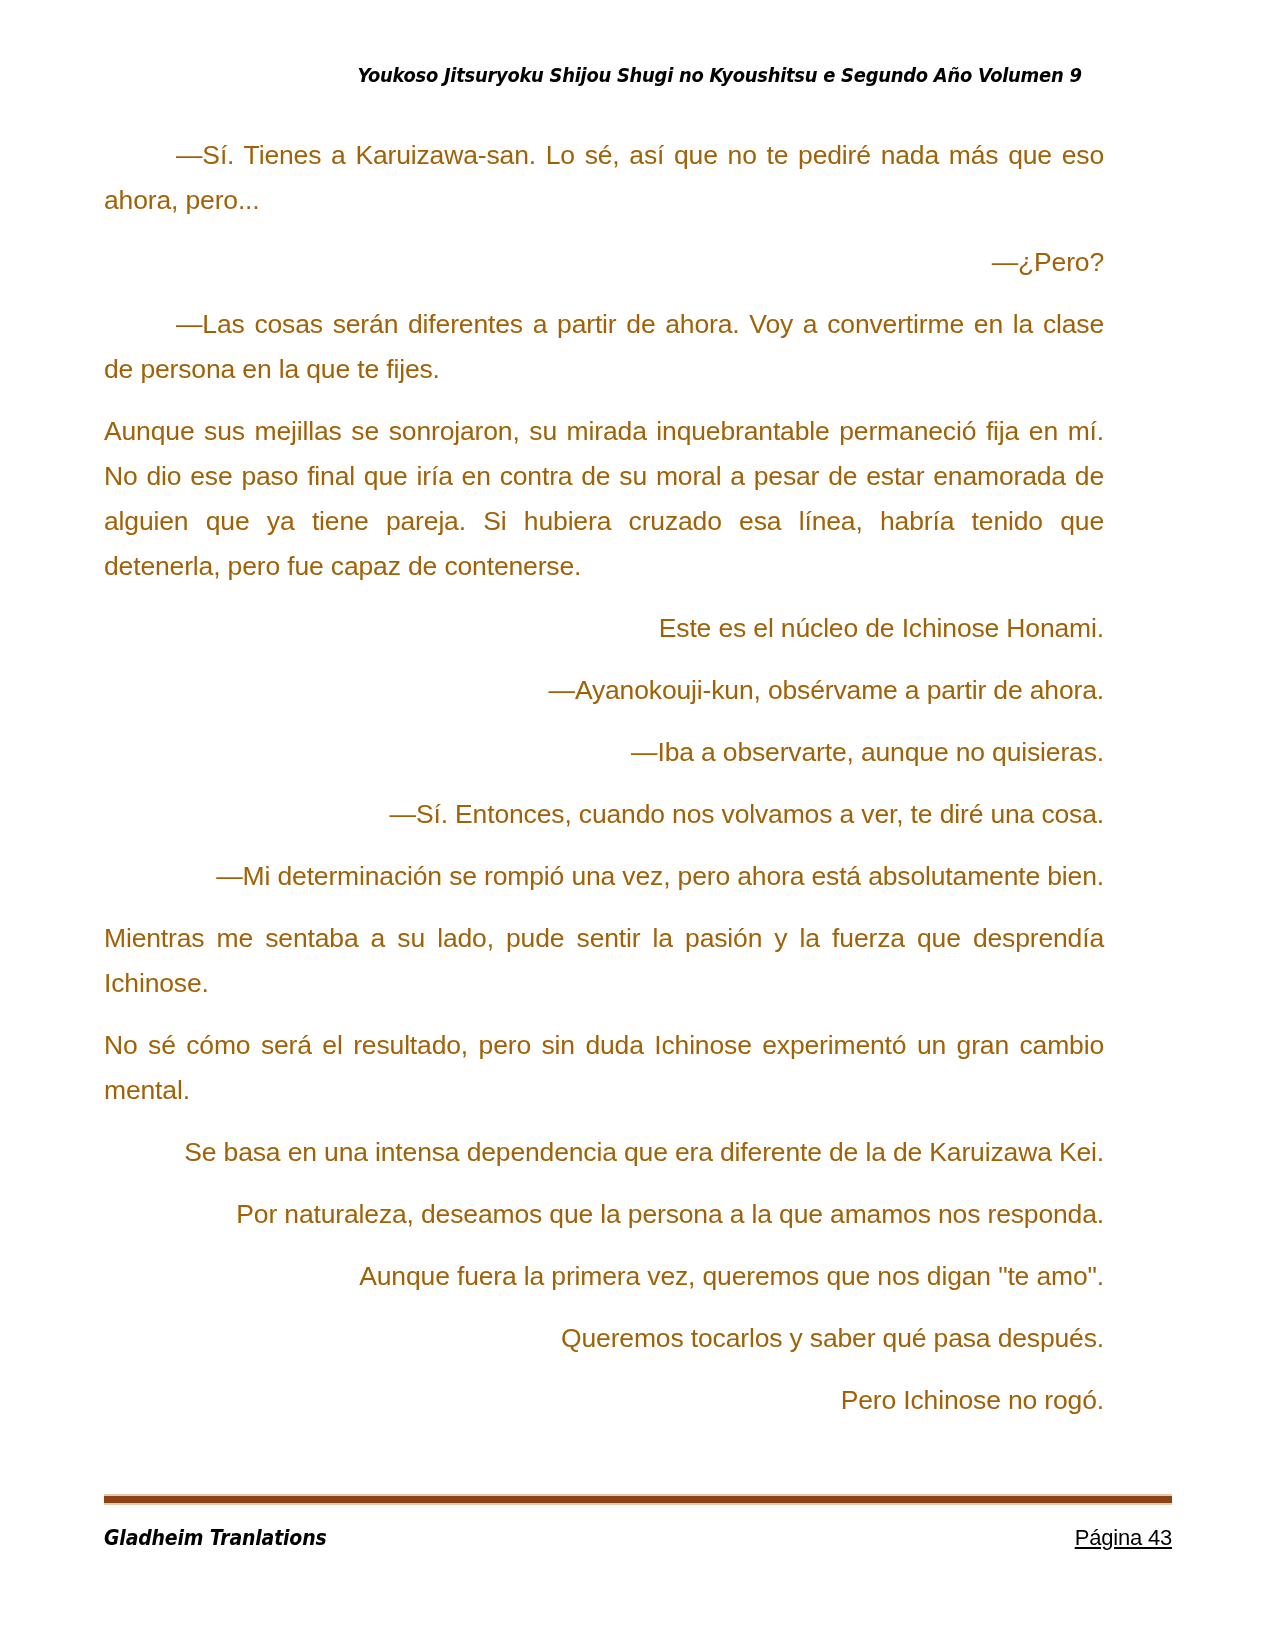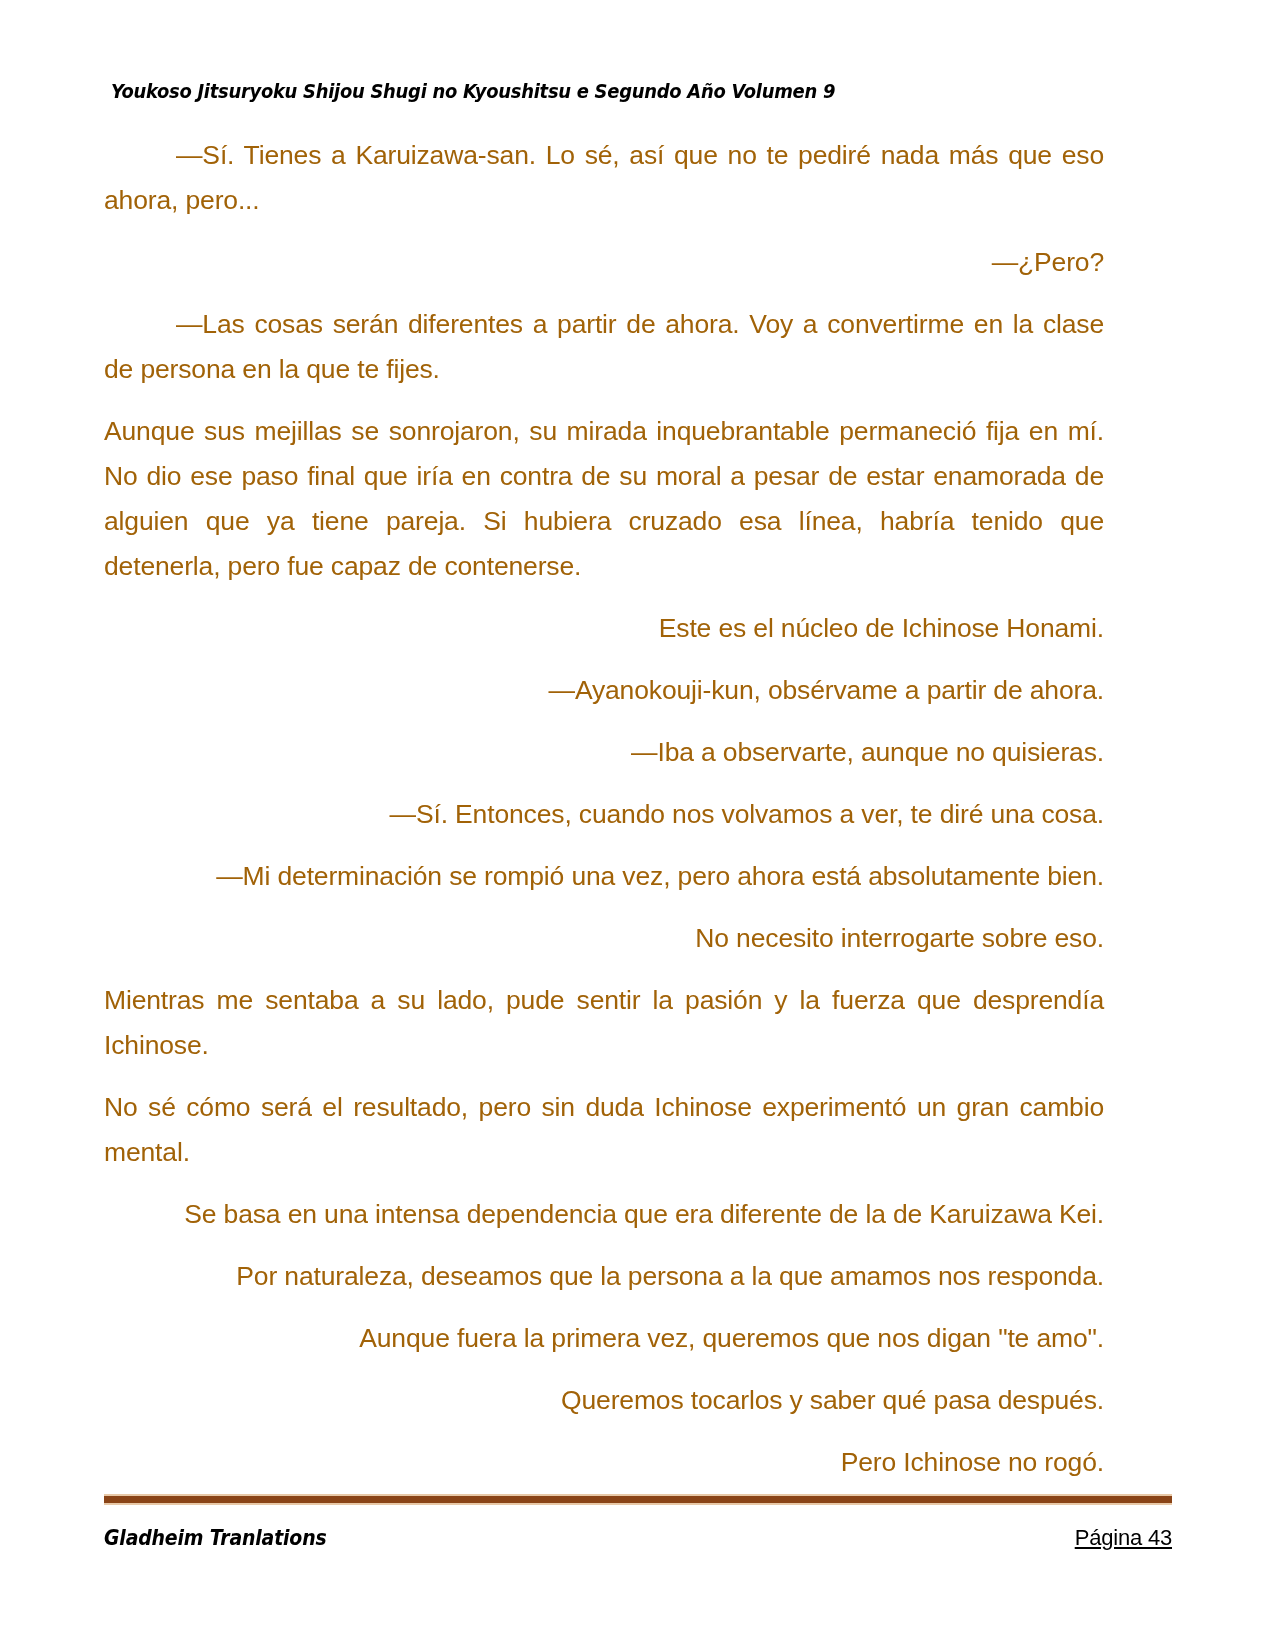--- a/index.html
+++ b/index.html
@@ -22,23 +22,24 @@
     left: 0;
     width: 1275px;
     height: 1650px;
     box-sizing: border-box;
   }
 
   
   .header {
     position: absolute;
     left: 111px;
-    top: 80px;
+    top: 64px;
     width: 1055px;
     height: 30px;
+    text-align: right;
   }
   .header-title {
     font-family: "DejaVu Sans", sans-serif;
     font-weight: bold;
     font-style: italic;
     font-size: 19.5px;
     letter-spacing: -0.3px;
     white-space: nowrap;
     transform: scaleX(0.92);
     transform-origin: left center;
@@ -134,21 +135,20 @@
 
     <p class="para indent single">—Ayanokouji-kun, obsérvame a partir de ahora.</p>
 
     <p class="para indent single">—Iba a observarte, aunque no quisieras.</p>
 
 
     <p class="para indent single">—Sí. Entonces, cuando nos volvamos a ver, te diré una cosa.</p>
 
     <p class="para indent single">—Mi determinación se rompió una vez, pero ahora está absolutamente bien.</p>
 
-    <p class="para single">No necesito interrogarte sobre eso.</p>
 
     <p class="para">Mientras me sentaba a su lado, pude sentir la pasión y la fuerza que desprendía Ichinose.</p>
 
     <p class="para">No sé cómo será el resultado, pero sin duda Ichinose experimentó un gran cambio mental.</p>
 
     <p class="para single">Se basa en una intensa dependencia que era diferente de la de Karuizawa Kei.</p>
 
 
     <p class="para single">Por naturaleza, deseamos que la persona a la que amamos nos responda.</p>
 

